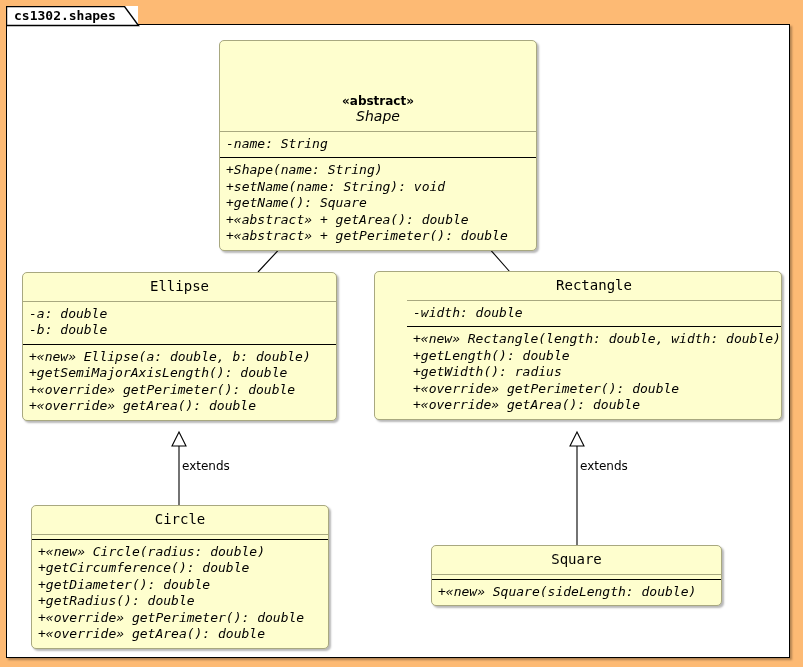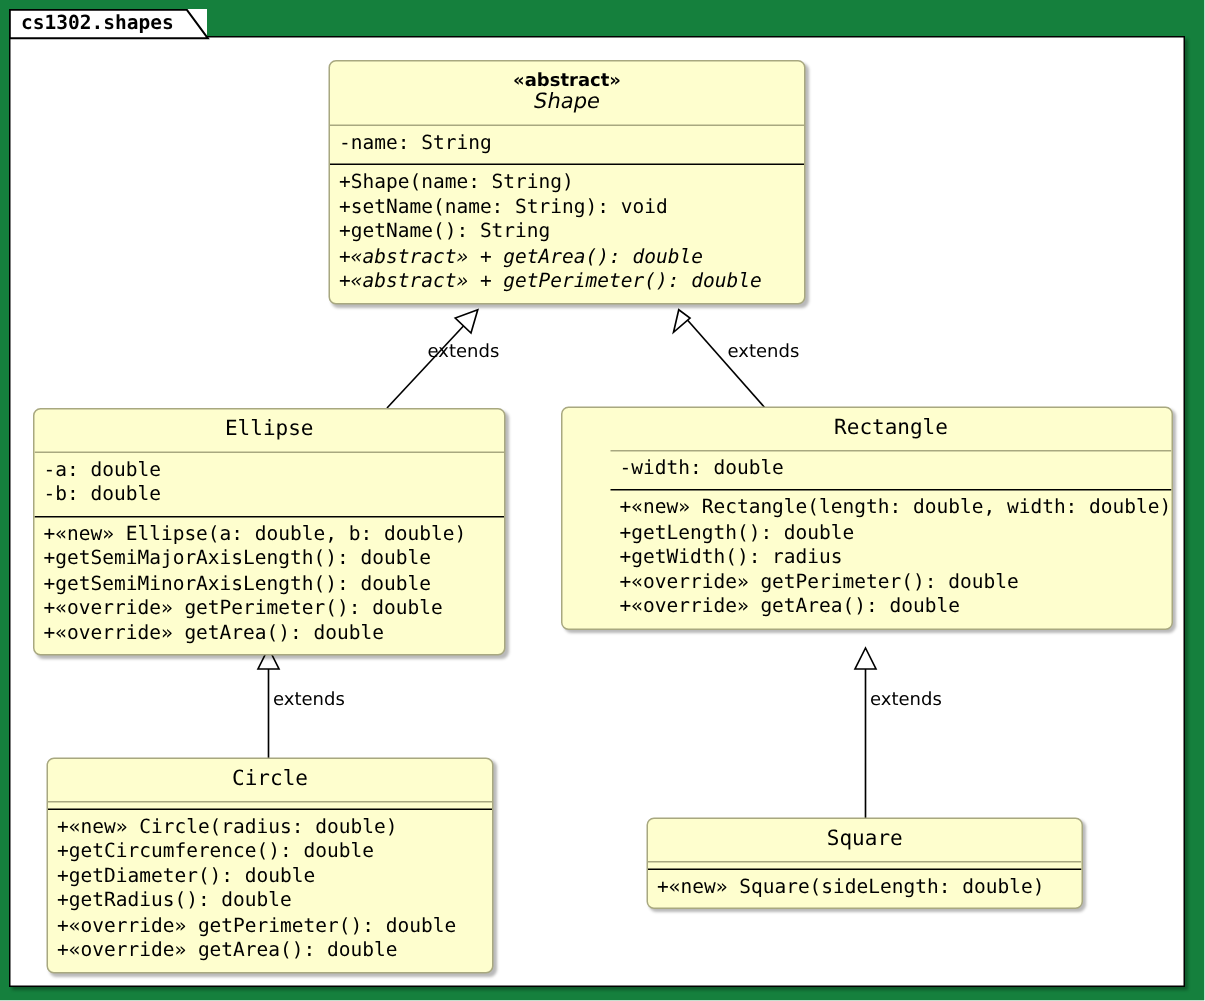--- a/index.html
+++ b/index.html
@@ -11,21 +11,21 @@
     font-family: "DejaVu Sans", sans-serif;
     width: 803px;
     height: 667px;
     overflow: hidden;
   }
 
   #canvas {
     position: relative;
     width: 803px;
     height: 667px;
-    background: #15803d;
+    background: #fdba74;
   }
 
   
   .pkg-frame {
     position: absolute;
     left: 6px;
     top: 24px;
     width: 784px;
     height: 634px;
     border: 1px solid #000000;
@@ -70,20 +70,21 @@
     text-align: center;
     padding: 5px 10px 6px 10px;
     line-height: 1.18;
   }
   .uml-stereotype {
     font-family: "DejaVu Sans", sans-serif;
     font-size: 12px;
     font-weight: bold;
     color: #000000;
     display: block;
+    margin-top: 48px;
   }
   .uml-title {
     font-family: "DejaVu Sans Mono", monospace;
     font-size: 14px;
     color: #000000;
     display: block;
   }
   .uml-title.abstract-title {
     font-family: "DejaVu Sans", sans-serif;
     font-style: italic;
@@ -103,20 +104,21 @@
   .uml-compartment.empty {
     padding: 0;
     height: 4px;
   }
   .uml-line {
     font-family: "DejaVu Sans Mono", monospace;
     font-size: 13px;
     color: #000000;
     line-height: 1.27;
     white-space: pre;
+    font-style: italic;
   }
   .uml-line.italic {
     font-style: italic;
   }
 
   
   .conn-layer {
     position: absolute;
     left: 0; top: 0;
     width: 803px; height: 667px;
@@ -180,40 +182,39 @@
       <span class="uml-title abstract-title">Shape</span>
     </div>
     <div class="uml-sep"></div>
     <div class="uml-compartment">
       <div class="uml-line">-name: String</div>
     </div>
     <div class="uml-sep strong"></div>
     <div class="uml-compartment">
       <div class="uml-line">+Shape(name: String)</div>
       <div class="uml-line">+setName(name: String): void</div>
-      <div class="uml-line">+getName(): String</div>
+      <div class="uml-line">+getName(): Square</div>
       <div class="uml-line italic">+«abstract» + getArea(): double</div>
       <div class="uml-line italic">+«abstract» + getPerimeter(): double</div>
     </div>
   </div>
 
   <div class="uml-class" style="left:22px; top:272px; width:315px;">
     <div class="uml-header">
       <span class="uml-title">Ellipse</span>
     </div>
     <div class="uml-sep"></div>
     <div class="uml-compartment">
       <div class="uml-line">-a: double</div>
       <div class="uml-line">-b: double</div>
     </div>
     <div class="uml-sep strong"></div>
     <div class="uml-compartment">
       <div class="uml-line">+«new» Ellipse(a: double, b: double)</div>
       <div class="uml-line">+getSemiMajorAxisLength(): double</div>
-      <div class="uml-line">+getSemiMinorAxisLength(): double</div>
       <div class="uml-line">+«override» getPerimeter(): double</div>
       <div class="uml-line">+«override» getArea(): double</div>
     </div>
   </div>
 
   <div class="uml-class" style="left:374px; top:271px; width:408px;padding-left:32px;">
     <div class="uml-header">
       <span class="uml-title">Rectangle</span>
     </div>
     <div class="uml-sep"></div>

